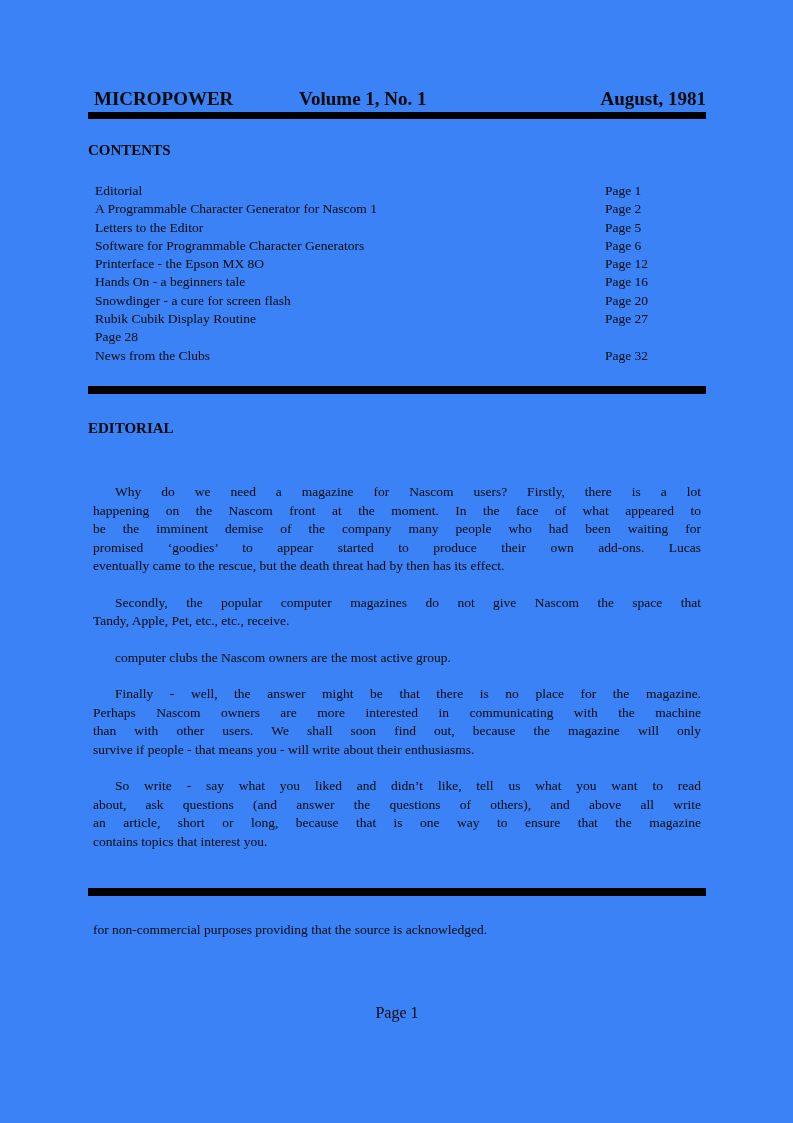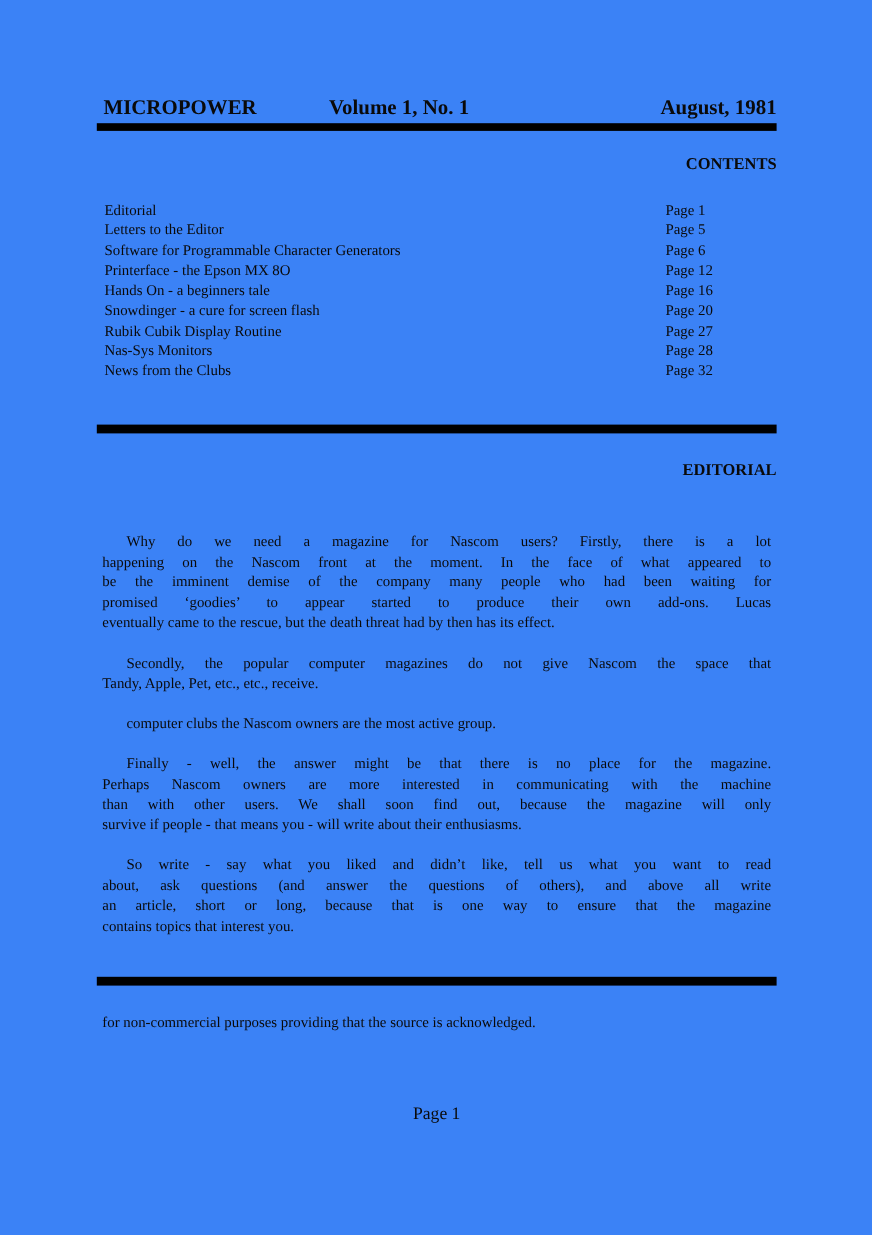--- a/index.html
+++ b/index.html
@@ -35,21 +35,21 @@
     background: #000000;
   }
   .rule-header   { top: 112px; }
   .rule-contents { top: 386px; height: 8px; }
   .rule-body     { top: 888px; height: 8px; }
 
   .section-title {
     position: absolute;
     left: 88px;
     width: 618px;
-    text-align: right;
+    text-align: left;
     font-weight: bold;
     font-size: 15px;
     line-height: 18px;
   }
   .contents-title  { top: 141px; }
   .editorial-title { top: 419px; }
 
   
   .toc {
     position: absolute;
@@ -107,20 +107,24 @@
   <div class="hrule rule-header"></div>
 
   <div class="section-title contents-title">CONTENTS</div>
 
   <div class="toc">
   <div class="toc-row">
     <span class="toc-title">Editorial</span>
     <span class="toc-page">Page 1</span>
   </div>
 
+  <div class="toc-row">
+    <span class="toc-title">A Programmable Character Generator for Nascom 1</span>
+    <span class="toc-page">Page 2</span>
+  </div>
 
   <div class="toc-row">
     <span class="toc-title">Letters to the Editor</span>
     <span class="toc-page">Page 5</span>
   </div>
 
   <div class="toc-row">
     <span class="toc-title">Software for Programmable Character Generators</span>
     <span class="toc-page">Page 6</span>
   </div>
@@ -139,21 +143,20 @@
     <span class="toc-title">Snowdinger - a cure for screen flash</span>
     <span class="toc-page">Page 20</span>
   </div>
 
   <div class="toc-row">
     <span class="toc-title">Rubik Cubik Display Routine</span>
     <span class="toc-page">Page 27</span>
   </div>
 
   <div class="toc-row">
-    <span class="toc-title">Nas-Sys Monitors</span>
     <span class="toc-page">Page 28</span>
   </div>
 
   <div class="toc-row">
     <span class="toc-title">News from the Clubs</span>
     <span class="toc-page">Page 32</span>
   </div>
 </div>
 
   <div class="hrule rule-contents"></div>

